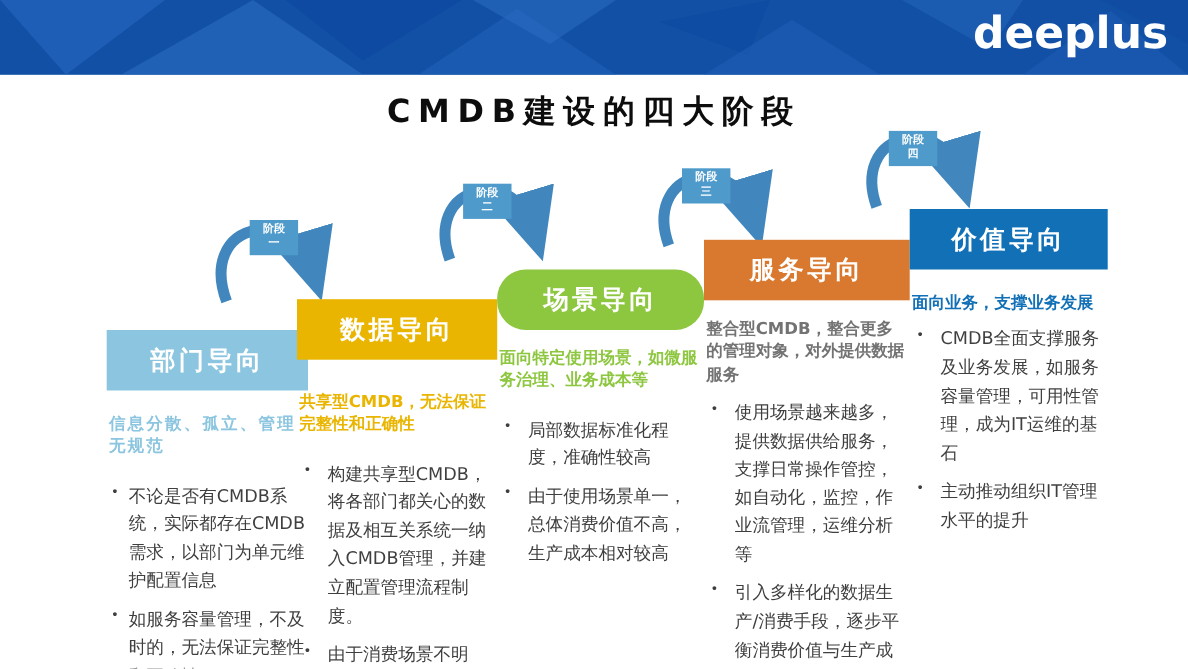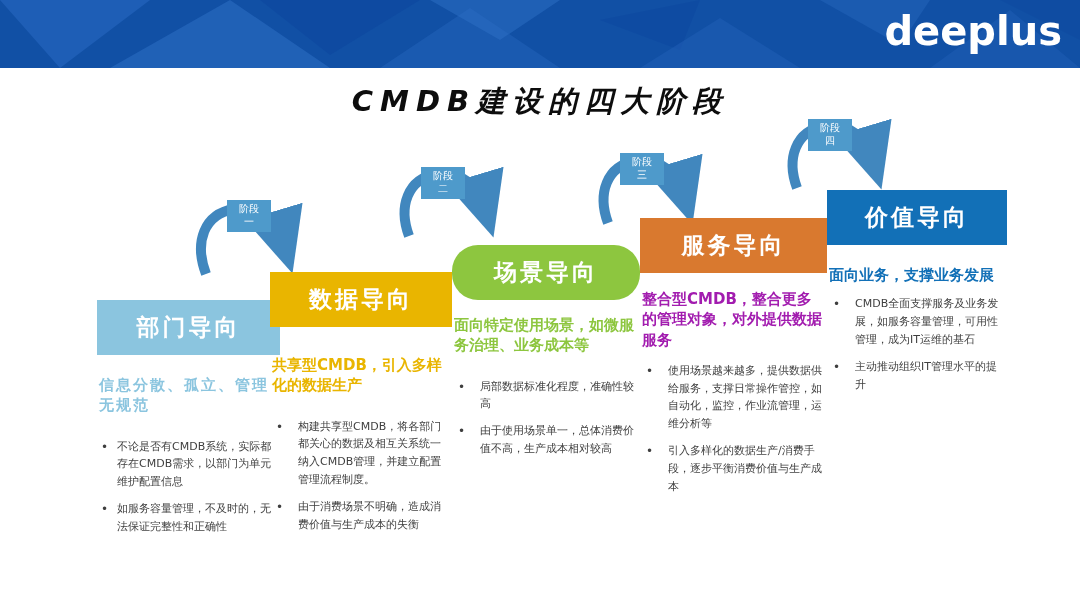--- a/index.html
+++ b/index.html
@@ -60,21 +60,21 @@
   }
   .stage-subtitle {
     font-size: 15px;
     font-weight: bold;
     line-height: 1.35;
     padding: 0 2px;
   }
   .stage-bullets {
     list-style: none;
     color: #3f3f3f;
-    font-size: 11px;
+    font-size: 16px;
     line-height: 1.62;
     padding: 0 2px;
   }
   .stage-bullets li {
     position: relative;
     padding-left: 26px;
     margin-bottom: 9px;
   }
   .stage-bullets li::before {
     content: "\2022";
@@ -102,21 +102,21 @@
   .arrow-svg { position: absolute; overflow: visible; }
   .arrow-path { fill: none; stroke-width: 10; stroke-linecap: butt; }
   .stage-badge {
     position: absolute;
     width: 44px;
     text-align: center;
     color: #ffffff;
     font-size: 10px;
     line-height: 1.25;
     padding: 3px 0 4px 0;
-    font-weight: normal;
+    font-weight: bold;
   }
   .badge-1 { left: 227px; top: 200px; }
   .badge-2 { left: 421px; top: 167px; }
   .badge-3 { left: 620px; top: 153px; }
   .badge-4 { left: 808px; top: 119px; }
   .a1 { left: 192px; top: 200px; }
   .a2 { left: 396px; top: 166px; }
   .a3 { left: 595px; top: 153px; }
   .a4 { left: 784px; top: 118px; }
 </style>
@@ -134,21 +134,21 @@
       <polygon points="430,0 560,0 500,40" opacity="0.5" style="fill: rgb(46, 111, 197);"></polygon>
       <polygon points="600,20 700,0 680,50" opacity="0.55" style="fill: rgb(13, 71, 160);"></polygon>
       <polygon points="640,68 720,18 800,68" opacity="0.5" style="fill: rgb(33, 96, 184);"></polygon>
       <polygon points="820,0 930,0 900,45" opacity="0.35" style="fill: rgb(46, 111, 197);"></polygon>
       <polygon points="930,68 1010,10 1080,68" opacity="0.45" style="fill: rgb(33, 96, 184);"></polygon>
       <polygon points="1000,0 1080,0 1080,40" opacity="0.5" style="fill: rgb(13, 71, 160);"></polygon>
     </svg>
     <div class="logo">deeplus</div>
   </header>
 
-  <h1 class="title" style="color: rgb(13, 13, 13); font-style: italic;">CMDB建设的四大阶段</h1>
+  <h1 class="title" style="color: rgb(13, 13, 13);">CMDB建设的四大阶段</h1>
 
   <svg class="arrow-svg a1" width="100" height="80" viewBox="0 0 100 80">
     <defs>
       <marker id="ah1" markerWidth="7" markerHeight="7" refX="3.2" refY="3" orient="auto">
         <path d="M0,0 L6.5,3 L0,6 Z" style="fill: rgb(65, 135, 190);"></path>
       </marker>
     </defs>
     <path class="arrow-path" d="M14 74 C 2 42, 12 14, 42 9 C 68 5, 85 22, 91 42" marker-end="url(#ah1)" style="stroke: rgb(65, 135, 190);"></path>
   </svg>
   <svg class="arrow-svg a2" width="96" height="74" viewBox="0 0 96 74">
@@ -197,39 +197,39 @@
     <div class="stage-header" style="background-color: rgb(139, 197, 223);">部门导向</div>
     <p class="stage-subtitle" style="color: rgb(139, 197, 223);">信息分散、孤立、管理无规范</p>
     <ul class="stage-bullets">
       <li>不论是否有CMDB系统，实际都存在CMDB需求，以部门为单元维护配置信息</li>
       <li>如服务容量管理，不及时的，无法保证完整性和正确性</li>
     </ul>
   </section>
 
   <section class="stage stage-2">
     <div class="stage-header" style="background-color: rgb(233, 181, 0);">数据导向</div>
-    <p class="stage-subtitle" style="color: rgb(233, 181, 0);">共享型CMDB，引入多样化的数据生产</p>
+    <p class="stage-subtitle" style="color: rgb(233, 181, 0);">共享型CMDB，无法保证完整性和正确性</p>
     <ul class="stage-bullets">
       <li>构建共享型CMDB，将各部门都关心的数据及相互关系统一纳入CMDB管理，并建立配置管理流程制度。</li>
       <li>由于消费场景不明确，造成消费价值与生产成本的失衡</li>
     </ul>
   </section>
 
   <section class="stage stage-3">
     <div class="stage-header" style="background-color: rgb(141, 198, 63); border-radius: 26px;">场景导向</div>
     <p class="stage-subtitle" style="color: rgb(141, 198, 63);">面向特定使用场景，如微服务治理、业务成本等</p>
     <ul class="stage-bullets">
       <li>局部数据标准化程度，准确性较高</li>
       <li>由于使用场景单一，总体消费价值不高，生产成本相对较高</li>
     </ul>
   </section>
 
   <section class="stage stage-4">
     <div class="stage-header" style="background-color: rgb(217, 121, 47);">服务导向</div>
-    <p class="stage-subtitle" style="color: #a21caf;">整合型CMDB，整合更多的管理对象，对外提供数据服务</p>
+    <p class="stage-subtitle" style="color: #737373;">整合型CMDB，整合更多的管理对象，对外提供数据服务</p>
     <ul class="stage-bullets">
       <li>使用场景越来越多，提供数据供给服务，支撑日常操作管控，如自动化，监控，作业流管理，运维分析等</li>
       <li>引入多样化的数据生产/消费手段，逐步平衡消费价值与生产成本</li>
     </ul>
   </section>
 
   <section class="stage stage-5">
     <div class="stage-header" style="background-color: rgb(18, 112, 183);">价值导向</div>
     <p class="stage-subtitle" style="color: rgb(18, 112, 183);">面向业务，支撑业务发展</p>
     <ul class="stage-bullets">

